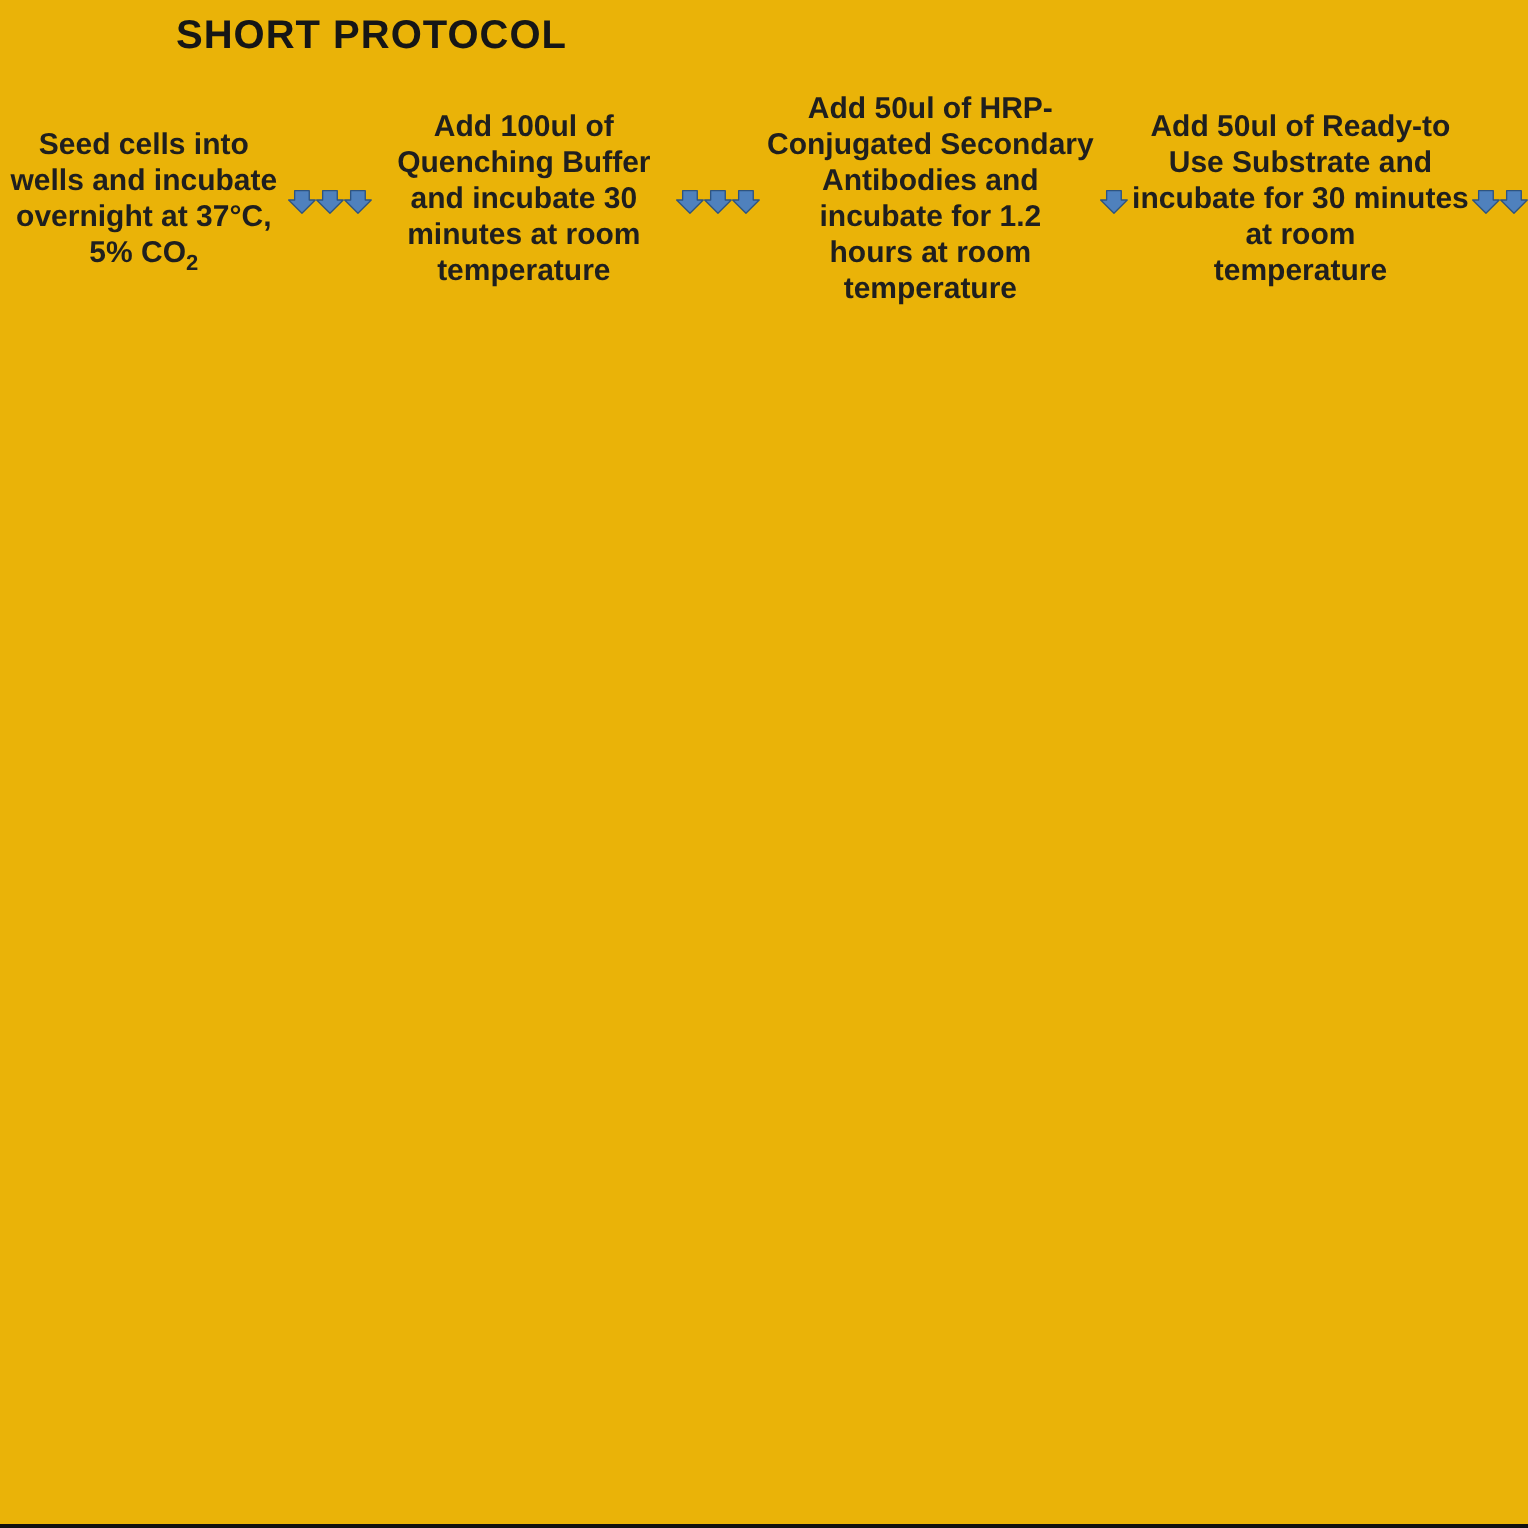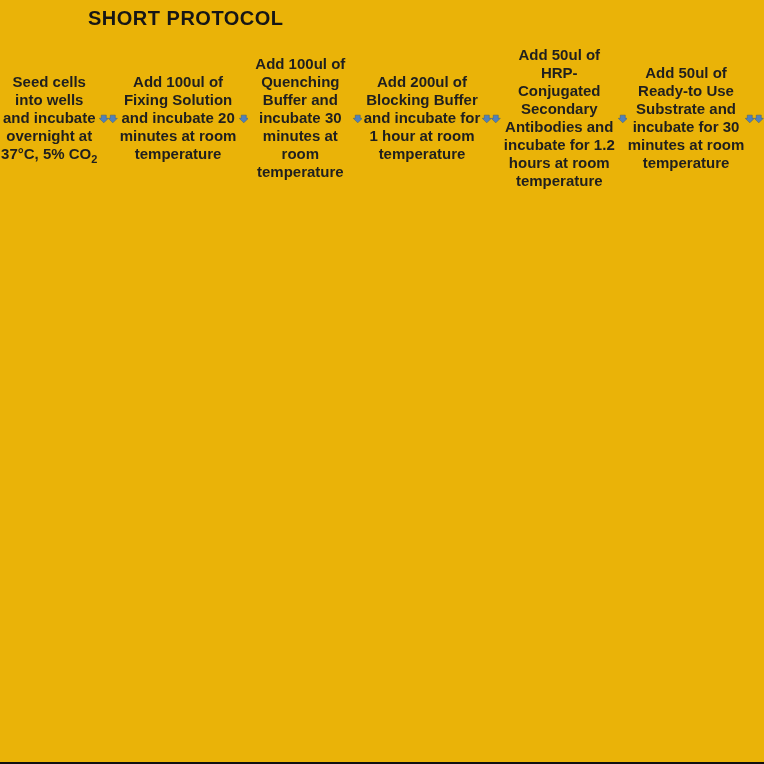--- a/index.html
+++ b/index.html
@@ -76,34 +76,32 @@
 
     <svg class="arrow" viewBox="0 0 42 36" xmlns="http://www.w3.org/2000/svg">
       <polygon points="10,1 32,1 32,15 41,15 21,35 1,15 10,15" fill="#4F81BD" stroke="#2E5480"></polygon>
     </svg>
 
 
     <svg class="arrow" viewBox="0 0 42 36" xmlns="http://www.w3.org/2000/svg">
       <polygon points="10,1 32,1 32,15 41,15 21,35 1,15 10,15" fill="#4F81BD" stroke="#2E5480"></polygon>
     </svg>
 
-    <div class="step">Add 100ul of Fixing Solution and incubate 20 minutes at room temperature</div>
 
     <svg class="arrow" viewBox="0 0 42 36" xmlns="http://www.w3.org/2000/svg">
       <polygon points="10,1 32,1 32,15 41,15 21,35 1,15 10,15" fill="#4F81BD" stroke="#2E5480"></polygon>
     </svg>
 
     <div class="step">Add 100ul of Quenching Buffer and incubate 30 minutes at room
 temperature</div>
 
     <svg class="arrow" viewBox="0 0 42 36" xmlns="http://www.w3.org/2000/svg">
       <polygon points="10,1 32,1 32,15 41,15 21,35 1,15 10,15" fill="#4F81BD" stroke="#2E5480"></polygon>
     </svg>
 
-    <div class="step">Add 200ul of Blocking Buffer and incubate for 1 hour at room temperature</div>
 
     <svg class="arrow" viewBox="0 0 42 36" xmlns="http://www.w3.org/2000/svg">
       <polygon points="10,1 32,1 32,15 41,15 21,35 1,15 10,15" fill="#4F81BD" stroke="#2E5480"></polygon>
     </svg>
 
 
     <svg class="arrow" viewBox="0 0 42 36" xmlns="http://www.w3.org/2000/svg">
       <polygon points="10,1 32,1 32,15 41,15 21,35 1,15 10,15" fill="#4F81BD" stroke="#2E5480"></polygon>
     </svg>
 

